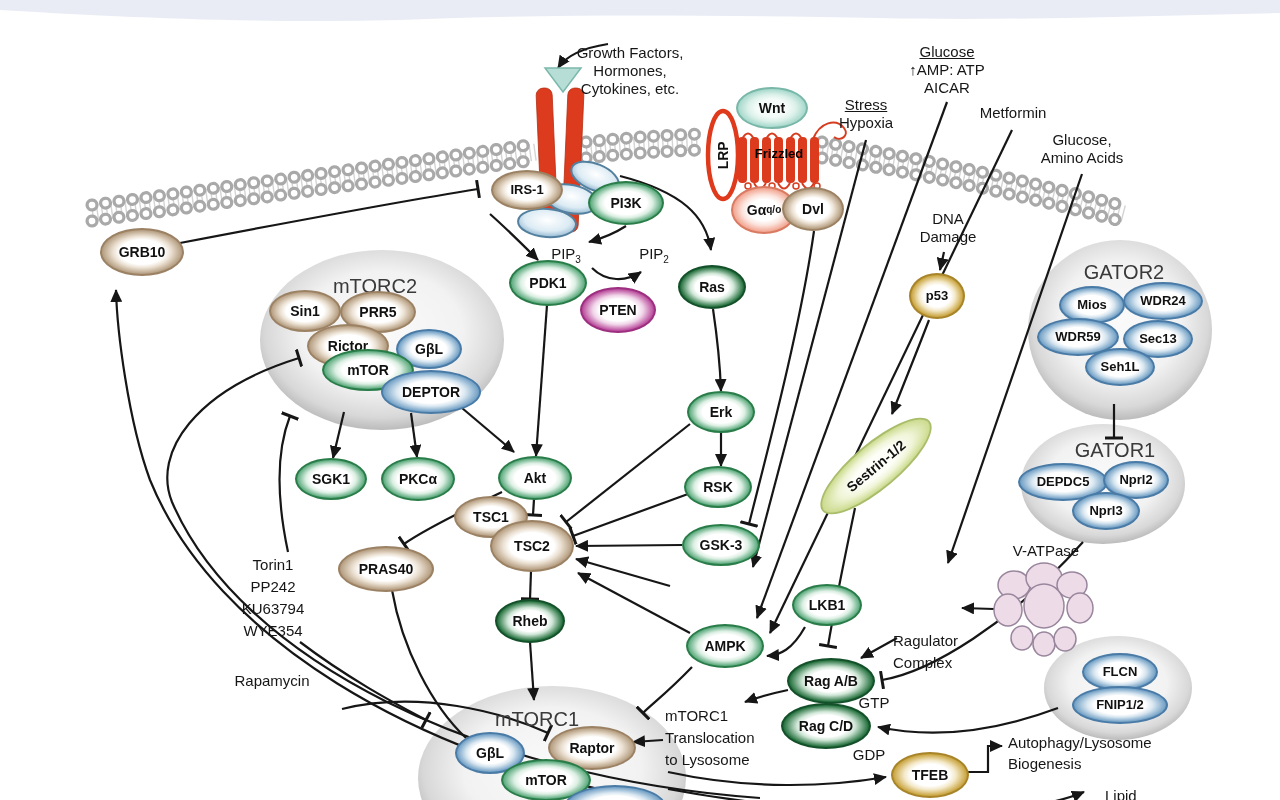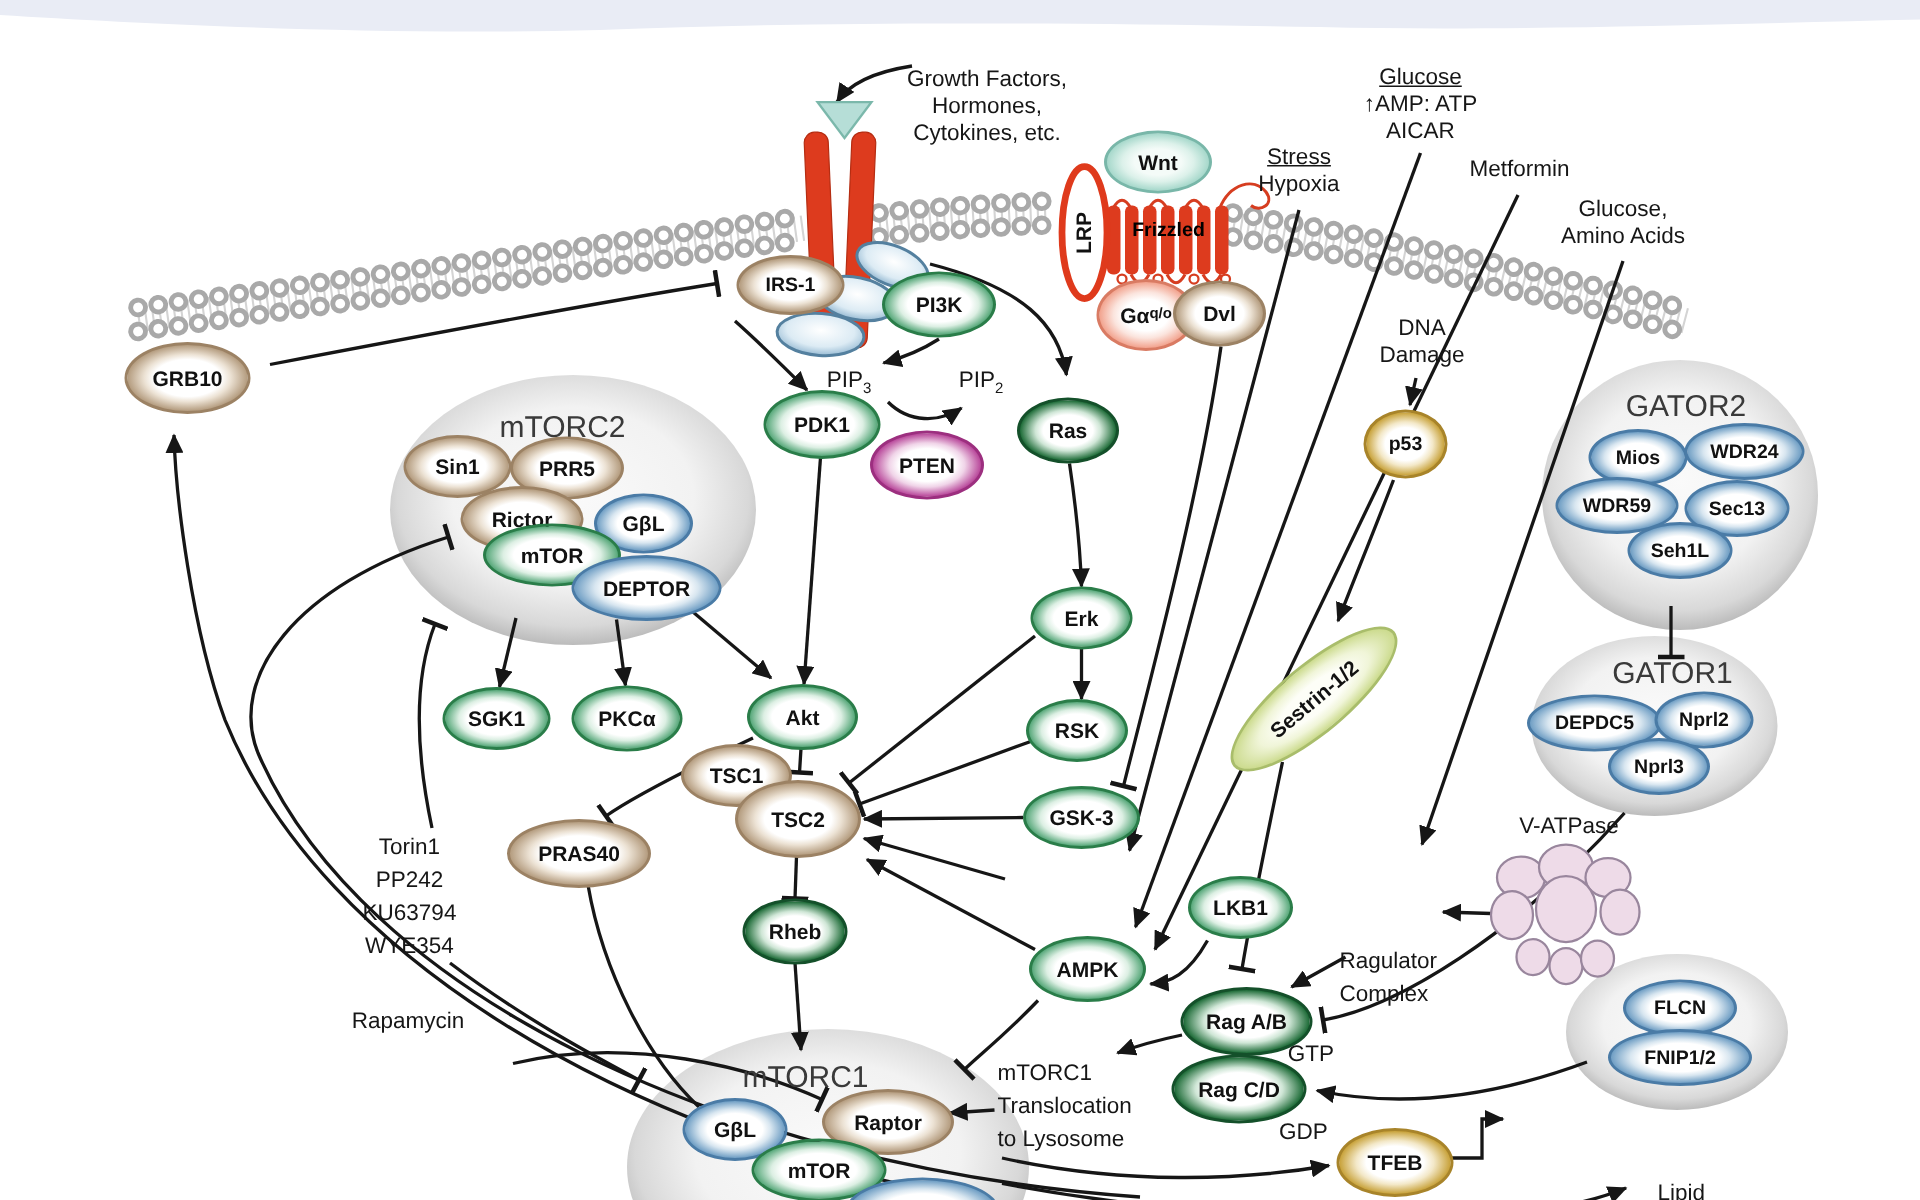--- a/index.html
+++ b/index.html
@@ -191,21 +191,21 @@
   </g>
 
   <ellipse cx="723" cy="155" rx="15" ry="44" fill="#ffffff" stroke="#df3a1c" stroke-width="4.5"></ellipse>
 </svg>
 
 <div class="ctitle" style="left:375px;top:286px">mTORC2</div>
 <div class="ctitle" style="left:537px;top:719px">mTORC1</div>
 <div class="ctitle" style="left:1124px;top:272px">GATOR2</div>
 <div class="ctitle" style="left:1115px;top:450px">GATOR1</div>
 
-<div class="node tan" style="left:125px;top:252px;width:80px;height:44px">GRB10</div>
+<div class="node tan" style="left:142px;top:252px;width:80px;height:44px">GRB10</div>
 <div class="node tan sm" style="left:527px;top:190px;width:68px;height:36px">IRS-1</div>
 <div class="node green" style="left:626px;top:203px;width:72px;height:40px">PI3K</div>
 <div class="node green" style="left:548px;top:283px;width:74px;height:42px">PDK1</div>
 <div class="node magenta" style="left:618px;top:310px;width:72px;height:42px">PTEN</div>
 <div class="node dkgreen" style="left:712px;top:287px;width:64px;height:40px">Ras</div>
 <div class="node teal" style="left:772px;top:108px;width:68px;height:38px">Wnt</div>
 <div class="node lrpn" style="left:723px;top:155px;width:30px;height:88px;background:transparent;border:none">
       <span>LRP</span>
     </div>
 <div class="lbl frz" style="left:779px;top:153px">Frizzled</div>
@@ -251,21 +251,21 @@
 
 <div class="node blue sm" style="left:1092px;top:305px;width:62px;height:34px">Mios</div>
 <div class="node blue sm" style="left:1163px;top:301px;width:76px;height:34px">WDR24</div>
 <div class="node blue sm" style="left:1078px;top:337px;width:78px;height:34px">WDR59</div>
 <div class="node blue sm" style="left:1158px;top:339px;width:66px;height:34px">Sec13</div>
 <div class="node blue sm" style="left:1120px;top:367px;width:66px;height:34px">Seh1L</div>
 <div class="node blue sm" style="left:1063px;top:482px;width:86px;height:34px">DEPDC5</div>
 <div class="node blue sm" style="left:1136px;top:480px;width:62px;height:34px">Nprl2</div>
 <div class="node blue sm" style="left:1106px;top:511px;width:64px;height:34px">Nprl3</div>
 
-<div class="lbl" style="left:658px;top:71px">
+<div class="lbl" style="left:630px;top:71px">
   <span style="display:block">Growth Factors,</span>
   <span style="display:block">Hormones,</span>
   <span style="display:block">Cytokines, etc.</span>
 </div>
 
 <div class="lbl" style="left:947px;top:70px">
   <span style="display:block" class="u">Glucose</span>
   <span style="display:block"><span>↑</span><span>AMP: ATP</span></span>
   <span style="display:block">AICAR</span>
 </div>
@@ -307,16 +307,20 @@
 
 <div class="lbl" style="left:874px;top:703px">GTP</div>
 <div class="lbl" style="left:869px;top:755px">GDP</div>
 
 <div class="lbl left wide" style="left:665px;top:738px">
   <span style="display:block">mTORC1</span>
   <span style="display:block">Translocation</span>
   <span style="display:block">to Lysosome</span>
 </div>
 
+<div class="lbl left" style="left:1008px;top:753px;line-height:21px">
+  <span style="display:block">Autophagy/Lysosome</span>
+  <span style="display:block">Biogenesis</span>
+</div>
 
 <div class="lbl left" style="left:1105px;top:796px">Lipid</div>
 
 </div>
 
 </body></html>

